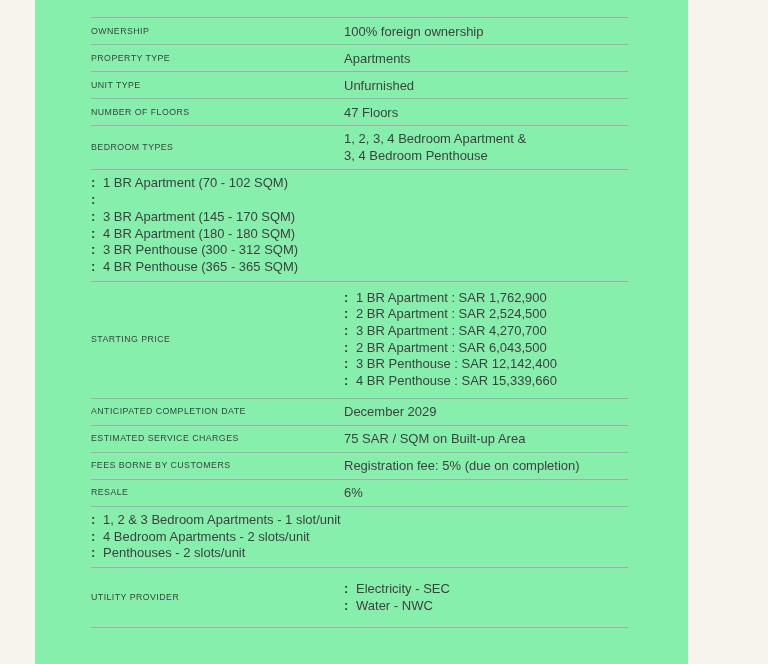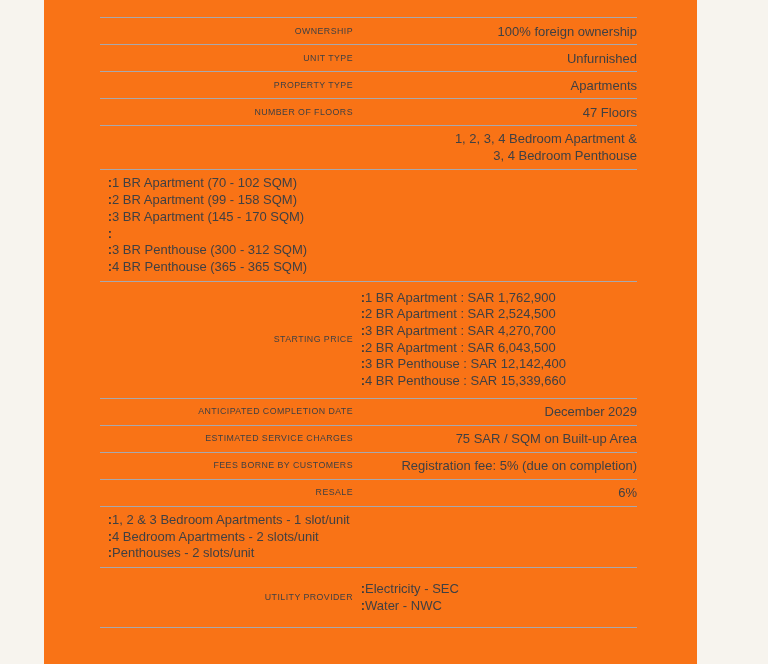--- a/index.html
+++ b/index.html
@@ -5,24 +5,23 @@
   * { box-sizing: border-box; margin: 0; padding: 0; }
   html, body { width: 768px; height: 664px; }
   body {
     background: #f7f4ee;
     font-family: "Liberation Sans", sans-serif;
     position: relative;
     overflow: hidden;
   }
   .panel {
     position: absolute;
-    left: 44px; top: 0;
+    left: 35px; top: 0;
     width: 653px; height: 664px;
-    background: #f97316;
-    text-align: right;
+    background: #86efac;
   }
   .table {
     margin: 17px 0 0 56px;
     width: 537px;
     border-top: 1px solid #a8a8ad;
   }
   .row {
     display: flex;
     align-items: center;
     border-bottom: 1px solid #a8a8ad;
@@ -66,57 +65,58 @@
 
 <div class="panel">
   <div class="table">
 
     <div class="row r-single">
       <div class="label">OWNERSHIP</div>
       <div class="value">100% foreign ownership</div>
     </div>
 
     <div class="row r-single">
+      <div class="label">PROPERTY TYPE</div>
+      <div class="value">Apartments</div>
+    </div>
+
+    <div class="row r-single">
       <div class="label">UNIT TYPE</div>
       <div class="value">Unfurnished</div>
     </div>
 
     <div class="row r-single">
-      <div class="label">PROPERTY TYPE</div>
-      <div class="value">Apartments</div>
-    </div>
-
-    <div class="row r-single">
       <div class="label">NUMBER OF FLOORS</div>
       <div class="value">47 Floors</div>
     </div>
 
     <div class="row r-bedroom">
+      <div class="label">BEDROOM TYPES</div>
       <div class="value">
         <div class="vline">1, 2, 3, 4 Bedroom Apartment &amp;</div>
         <div class="vline">3, 4 Bedroom Penthouse</div>
       </div>
     </div>
 
     <div class="row r-size">
       <div class="value">
         <div class="li">
           <span class="colon">:</span>
           <span>1 BR Apartment (70 - 102 SQM)</span>
         </div>
         <div class="li">
           <span class="colon">:</span>
-          <span>2 BR Apartment (99 - 158 SQM)</span>
         </div>
         <div class="li">
           <span class="colon">:</span>
           <span>3 BR Apartment (145 - 170 SQM)</span>
         </div>
         <div class="li">
           <span class="colon">:</span>
+          <span>4 BR Apartment (180 - 180 SQM)</span>
         </div>
         <div class="li">
           <span class="colon">:</span>
           <span>3 BR Penthouse (300 - 312 SQM)</span>
         </div>
         <div class="li">
           <span class="colon">:</span>
           <span>4 BR Penthouse (365 - 365 SQM)</span>
         </div>
       </div>

